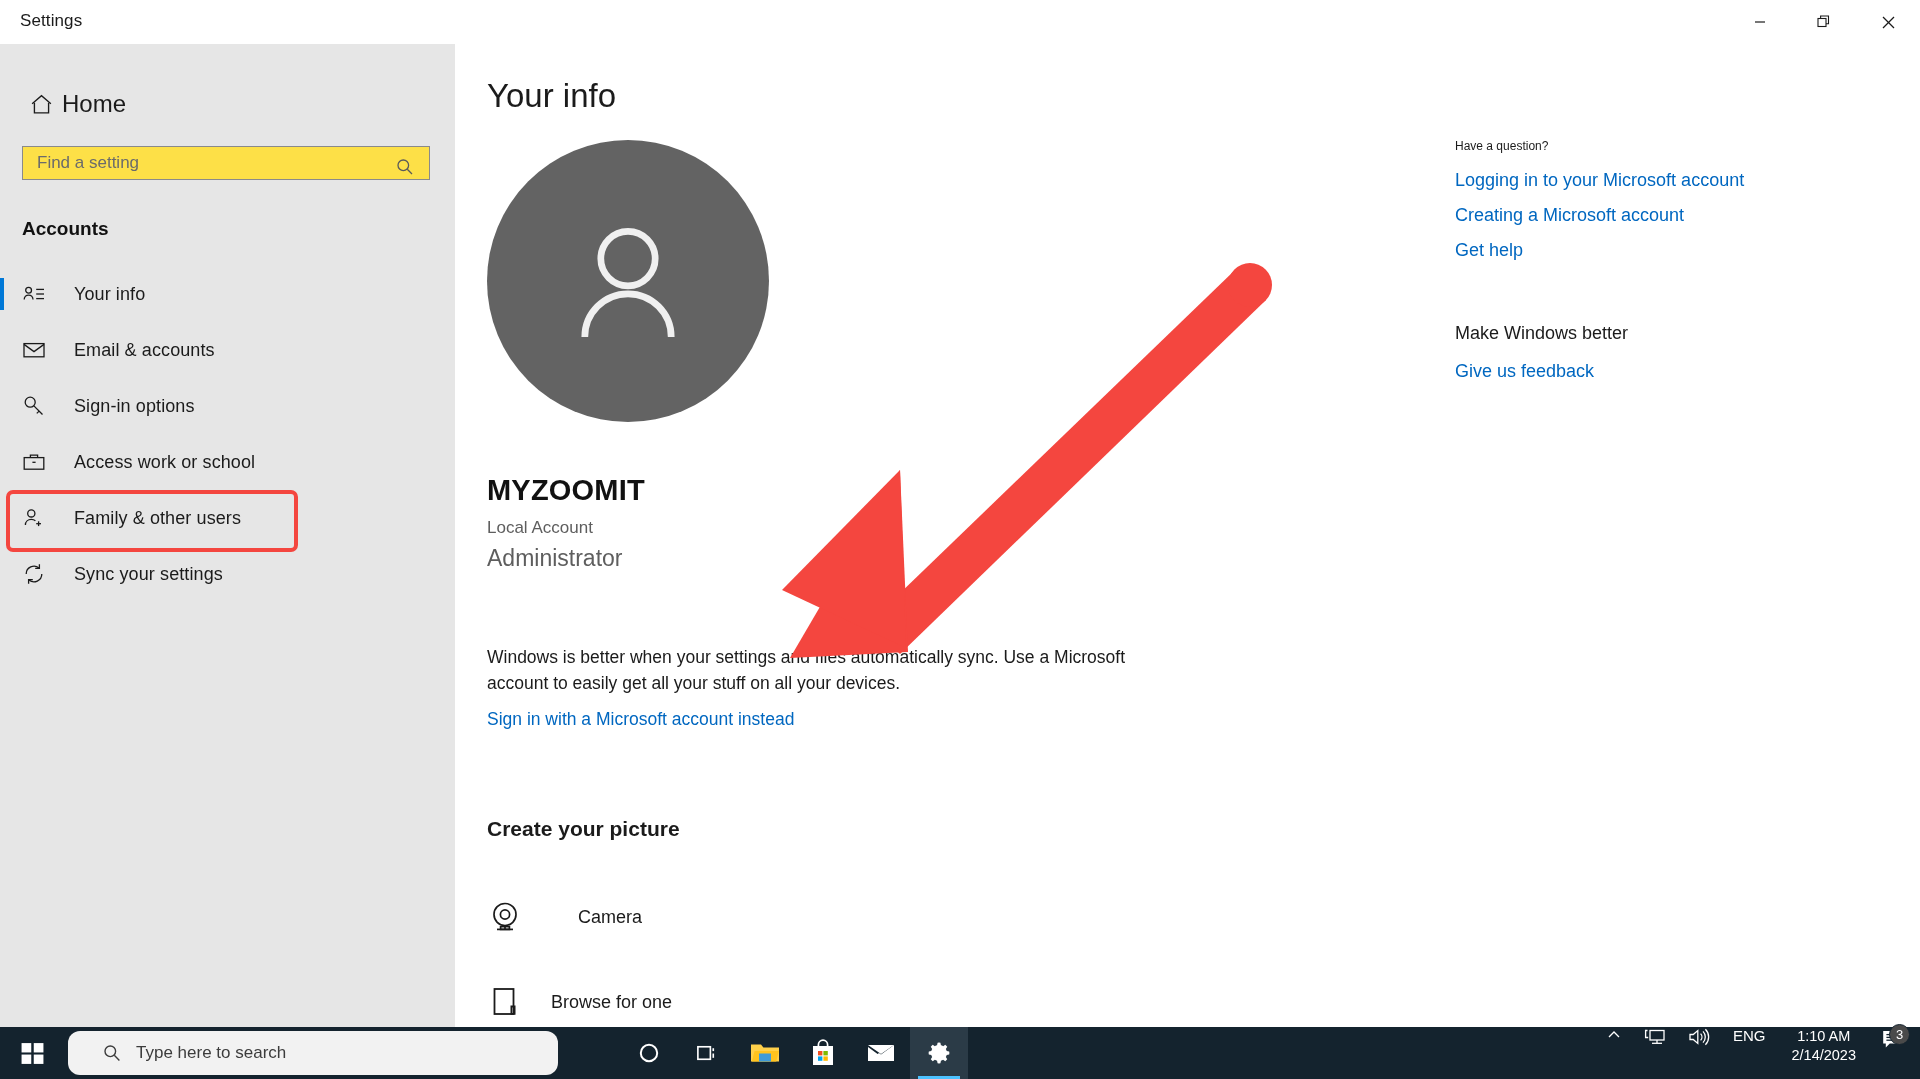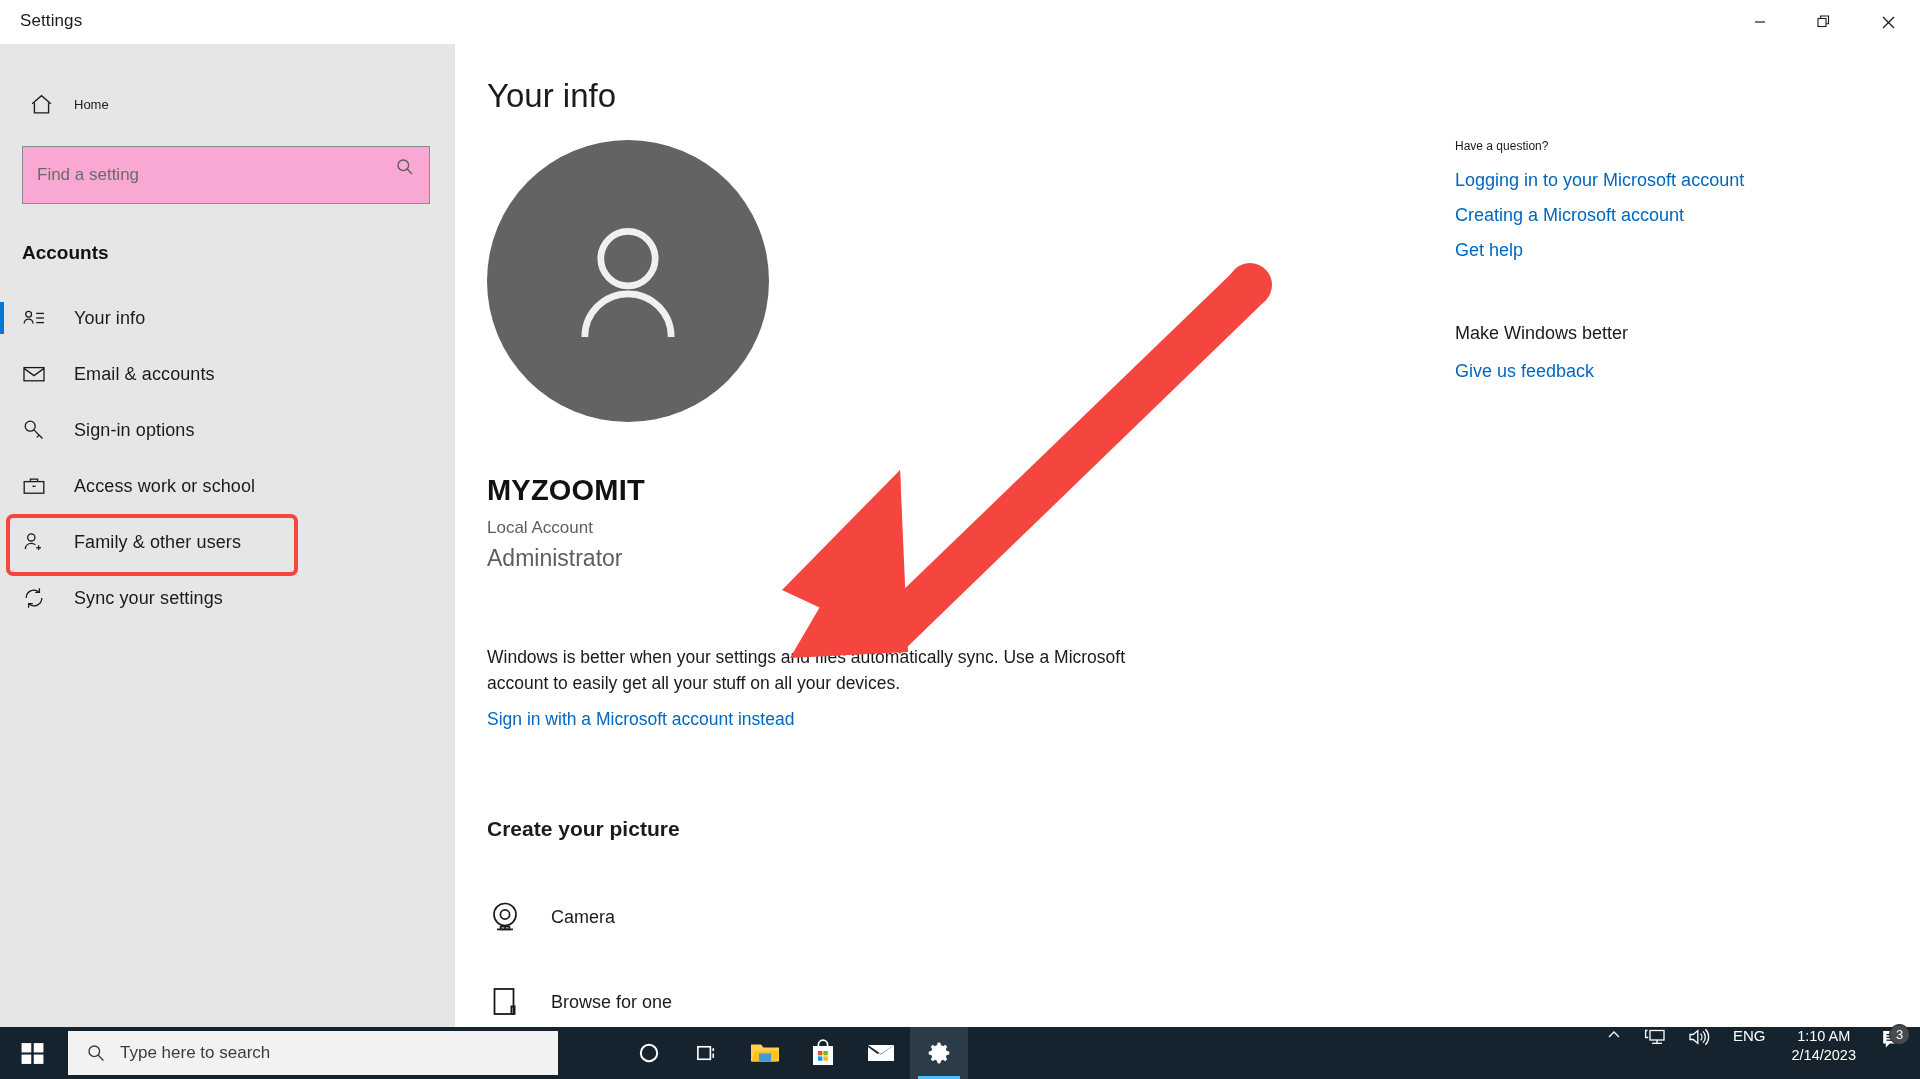--- a/index.html
+++ b/index.html
@@ -29,25 +29,25 @@
   
   .sidebar {
     position: absolute; left: 0; top: 0; width: 455px; height: 1027px;
     background: #e6e6e6; padding-top: 66px; z-index: 10;
   }
   .home-row {
     display: flex; align-items: center; height: 40px;
     margin: 18px 0 0 20px; width: 300px; cursor: default;
   }
   .home-row .ico { width: 42px; display: flex; justify-content: center; color: #1b1b1b; }
-  .home-row .lbl { font-size: 13px; color: #1b1b1b; margin-left: 12px; }
+  .home-row .lbl { font-size: 24px; color: #1b1b1b; margin-left: 0; }
 
   .search-wrap {
-    margin: 22px 0 0 22px; width: 408px; height: 58px;
-    background: #f9a8d4; border: 1px solid #8a8a8a;
+    margin: 22px 0 0 22px; width: 408px; height: 34px;
+    background: #fde047; border: 1px solid #8a8a8a;
     display: flex; align-items: center; position: relative;
   }
   .search-wrap input {
     border: 0; outline: 0; background: transparent;
     font-family: "Liberation Sans", sans-serif;
     font-size: 17px; color: #2b2b2b; padding-left: 14px; width: 350px; height: 100%;
   }
   .search-wrap input::placeholder { color: #6b6b6b; }
   .search-ico { position: absolute; right: 14px; top: 10px; color: #5a5a5a; }
 
@@ -93,41 +93,41 @@
   .ms-link {
     position: absolute; left: 32px; top: 665px;
     font-size: 17.5px; color: #0067c0; cursor: pointer;
   }
 
   .sub-title { position: absolute; left: 32px; top: 773px; font-size: 21px; color: #1b1b1b; }
 
   .pic-opt { position: absolute; left: 32px; display: flex; align-items: center; cursor: default; }
   .pic-opt .pico { width: 54px; display: flex; justify-content: flex-start; color: #1b1b1b; }
   .pic-opt .plbl { font-size: 18px; color: #1b1b1b; margin-left: 10px; }
-  #opt-camera { top: 855px; }
+  #opt-camera { top: 855px; gap: 27px; }
   #opt-browse { top: 940px; }
 
   
   .helppanel { position: absolute; left: 1000px; top: 95px; width: 420px; }
   .help-head { font-size: 12px; color: #1b1b1b; margin-bottom: 17px; }
   .help-link { display: block; font-size: 18px; color: #0067c0; margin-bottom: 14px; cursor: pointer; }
   .help-head2 { font-size: 18px; color: #1b1b1b; margin-top: 62px; margin-bottom: 17px; }
 
   
   .arrow-layer { position: absolute; left: 0; top: 0; width: 1920px; height: 1027px; pointer-events: none; z-index: 25; }
 
   
   .taskbar {
     position: absolute; left: 0; bottom: 0; width: 1920px; height: 52px;
     background: #14232e; z-index: 40; display: flex; align-items: center;
   }
   .tb-start { width: 64px; height: 52px; display: flex; align-items: center; justify-content: center; }
   .tb-search {
     width: 490px; height: 44px; margin-left: 4px; background: #f2f2f2;
-    display: flex; align-items: center; padding-left: 18px; cursor: text;
+    display: flex; align-items: center; padding-left: 34px; cursor: text; border-radius: 12px;
   }
   .tb-search .sp { font-size: 17px; color: #3c3c3c; margin-left: 14px; }
   .tb-icons { display: flex; align-items: center; margin-left: 62px; }
   .tb-ico {
     width: 58px; height: 52px; display: flex; align-items: center; justify-content: center;
     position: relative;
   }
   .tb-ico.active { background: #2b3b47; }
   .tb-ico.active::after {
     content: ''; position: absolute; bottom: 0; left: 8px; right: 8px; height: 3px; background: #4cc2ff;

